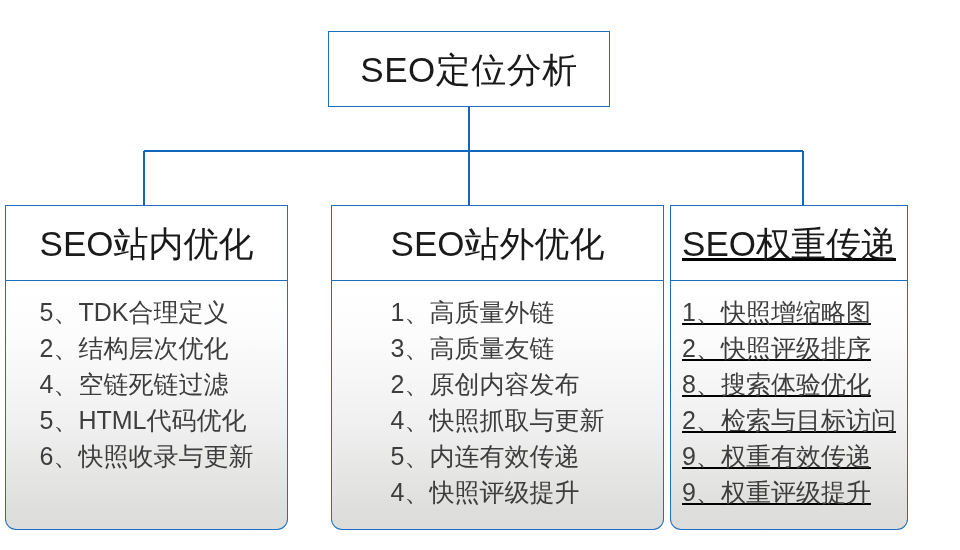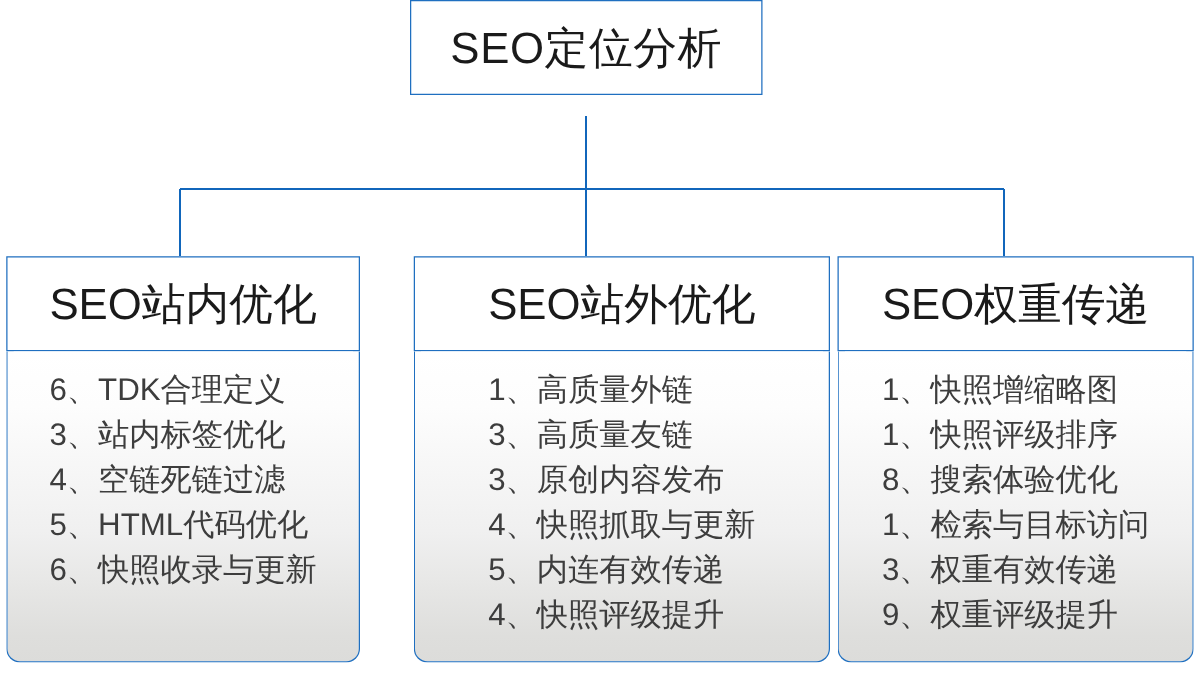--- a/index.html
+++ b/index.html
@@ -28,21 +28,21 @@
     left: 0; top: 0;
     width: 960px;
     height: 550px;
     z-index: 1;
   }
 
   
   #root-node {
     position: absolute;
     left: 328px;
-    top: 0;
+    top: 31px;
     width: 282px;
     height: 76px;
     background: #ffffff;
     border: 1.6px solid #1F6FC0;
     box-sizing: border-box;
     z-index: 3;
     display: flex;
     align-items: center;
     justify-content: center;
   }
@@ -55,21 +55,21 @@
   }
 
   
   .branch-column {
     position: absolute;
     top: 205px;
     z-index: 3;
   }
   .branch-column.col-0 { left: 5px;   width: 283px; }
   .branch-column.col-1 { left: 331px; width: 333px; }
-  .branch-column.col-2 { left: 670px; width: 285px; }
+  .branch-column.col-2 { left: 670px; width: 238px; text-decoration: underline; }
 
   .branch-header {
     height: 76px;
     background: #ffffff;
     border: 1.6px solid #1F6FC0;
     box-sizing: border-box;
     display: flex;
     align-items: center;
     justify-content: center;
   }
@@ -123,54 +123,54 @@
   <div id="root-node">
     <span class="node-title">SEO定位分析</span>
   </div>
 
   <div class="branch-column col-0">
     <div class="branch-header">
       <span class="branch-title">SEO站内优化</span>
     </div>
     <div class="branch-body">
       <ul class="branch-list">
-        <li>6、TDK合理定义</li>
-        <li>3、站内标签优化</li>
+        <li>5、TDK合理定义</li>
+        <li>2、结构层次优化</li>
         <li>4、空链死链过滤</li>
         <li>5、HTML代码优化</li>
         <li>6、快照收录与更新</li>
       </ul>
     </div>
   </div>
 
   <div class="branch-column col-1">
     <div class="branch-header">
       <span class="branch-title">SEO站外优化</span>
     </div>
     <div class="branch-body">
       <ul class="branch-list">
         <li>1、高质量外链</li>
         <li>3、高质量友链</li>
-        <li>3、原创内容发布</li>
+        <li>2、原创内容发布</li>
         <li>4、快照抓取与更新</li>
         <li>5、内连有效传递</li>
         <li>4、快照评级提升</li>
       </ul>
     </div>
   </div>
 
   <div class="branch-column col-2">
     <div class="branch-header">
       <span class="branch-title">SEO权重传递</span>
     </div>
     <div class="branch-body">
       <ul class="branch-list">
         <li>1、快照增缩略图</li>
-        <li>1、快照评级排序</li>
+        <li>2、快照评级排序</li>
         <li>8、搜索体验优化</li>
-        <li>1、检索与目标访问</li>
-        <li>3、权重有效传递</li>
+        <li>2、检索与目标访问</li>
+        <li>9、权重有效传递</li>
         <li>9、权重评级提升</li>
       </ul>
     </div>
   </div>
 
 </div>
 
 </body></html>

